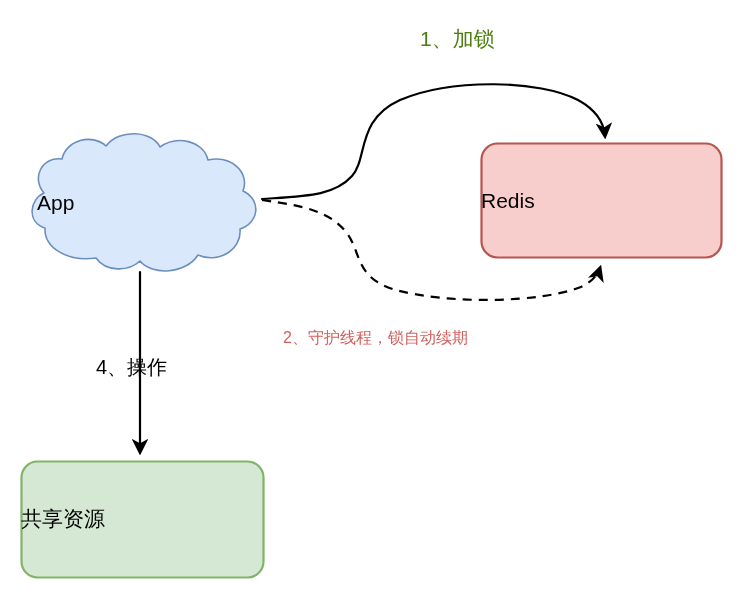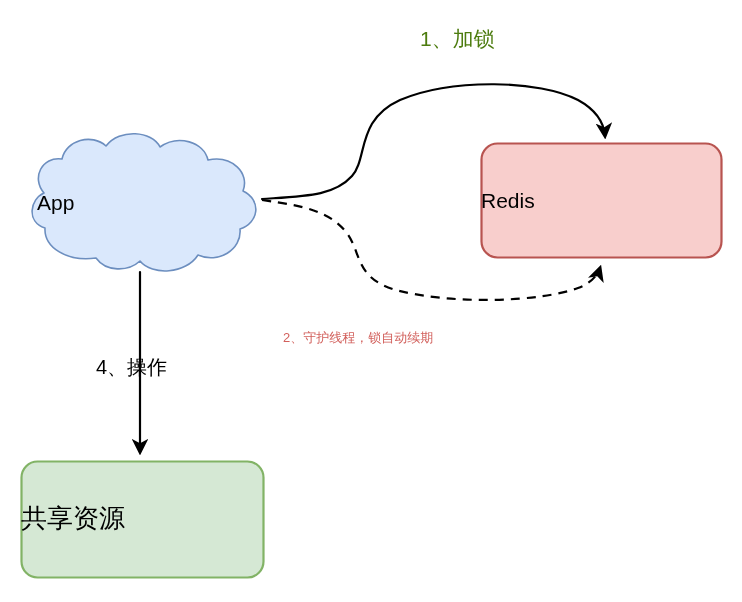--- a/index.html
+++ b/index.html
@@ -39,40 +39,40 @@
     left: 481px;
     top: 188px;
     width: 196px;
     font-size: 21px;
     line-height: 26px;
   }
   #resource-label {
     left: 21px;
     top: 506px;
     width: 272px;
-    font-size: 26px;
+    font-size: 21px;
     line-height: 26px;
     font-family: Liberation Serif, serif;
   }
   .edge-label {
     position: absolute;
     white-space: nowrap;
     line-height: 24px;
   }
   #edge-label-1 {
     left: 376px;
     top: 27px;
     font-size: 21px;
     color: #4d7c0f;
     margin-left: 44px;
   }
   #edge-label-2 {
     left: 283px;
     top: 326px;
-    font-size: 13px;
+    font-size: 16px;
     color: #d2605c;
   }
   #edge-label-3 {
     left: 96px;
     top: 355px;
     font-size: 20px;
     color: #000000;
   }
 </style>
 </head>

